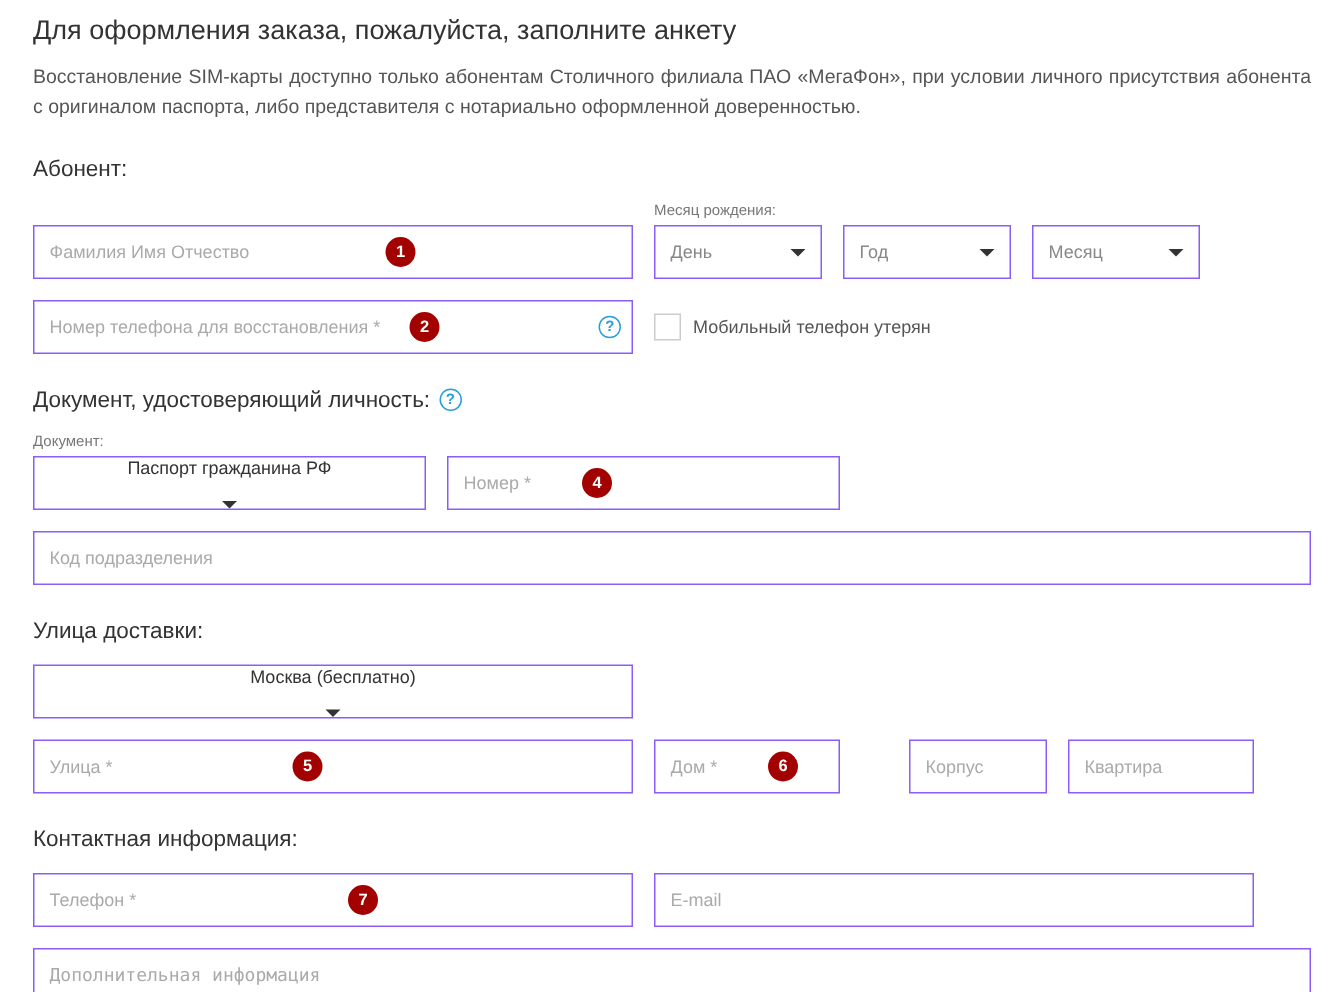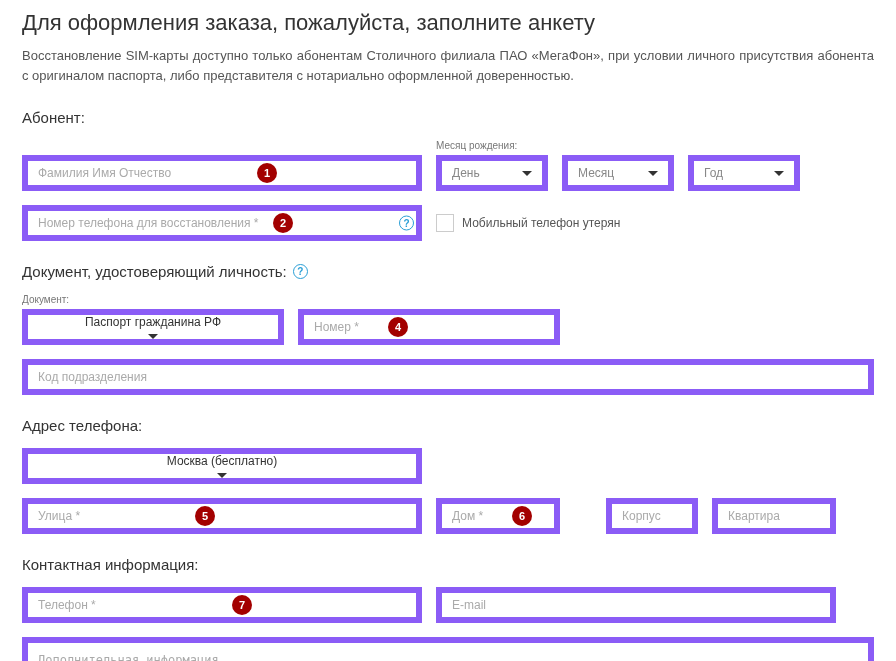--- a/index.html
+++ b/index.html
@@ -5,21 +5,21 @@
   * { box-sizing: border-box; margin: 0; padding: 0; }
   body {
     font-family: Arial, Helvetica, sans-serif;
     background: #fff;
     padding: 10px 22px 20px 22px;
     color: #333;
     font-size: 13px;
     width: 896px;
   }
   h1 {
-    font-size: 22px;
+    font-size: 18px;
     font-weight: 400;
     color: #333;
     margin-bottom: 10px;
   }
   .desc {
     font-size: 13px;
     color: #555;
     line-height: 1.5;
     text-align: justify;
     margin-bottom: 24px;
@@ -43,21 +43,21 @@
     gap: 14px;
     margin-bottom: 14px;
     align-items: flex-end;
   }
   .field {
     position: relative;
     display: flex;
     flex-direction: column;
   }
   .input, .select {
-    border: 6px solid #8b5cf6;
+    border: 1px solid #8b5cf6;
     height: 36px;
     padding: 0 10px;
     font-size: 12px;
     color: #333;
     background: #fff;
     outline: none;
     width: 100%;
   }
   .input::placeholder { color: #aaa; }
   .select {
@@ -149,27 +149,27 @@
   </div>
   <div class="field" style="width:112px;">
     <span class="small-label">Месяц рождения:</span>
     <div class="select">
       <span>День</span>
       <span class="caret"></span>
     </div>
   </div>
   <div class="field" style="width:112px;">
     <div class="select">
-      <span>Месяц</span>
+      <span>Год</span>
       <span class="caret"></span>
     </div>
   </div>
   <div class="field" style="width:112px;">
     <div class="select">
-      <span>Год</span>
+      <span>Месяц</span>
       <span class="caret"></span>
     </div>
   </div>
 </div>
 
 <div class="row">
   <div class="field" style="width:400px; position:relative;border-radius:11px;">
     <input class="input" style="padding-right: 30px;" placeholder="Номер телефона для восстановления *">
     <span class="help-icon help-inline">?</span>
     <span class="badge" style="left:251px;">2</span>
@@ -198,21 +198,21 @@
     <span class="badge" style="left:90px;">4</span>
   </div>
 </div>
 
 <div class="row">
   <div class="field" style="width:100%;">
     <input class="input" placeholder="Код подразделения" style="">
   </div>
 </div>
 
-<div class="section-title">Адрес телефона:</div>
+<div class="section-title">Улица доставки:</div>
 
 <div class="row">
   <div class="field" style="width:400px;">
     <div class="select has-value">
       <span>Москва (бесплатно)</span>
       <span class="caret"></span>
     </div>
   </div>
 </div>
 

